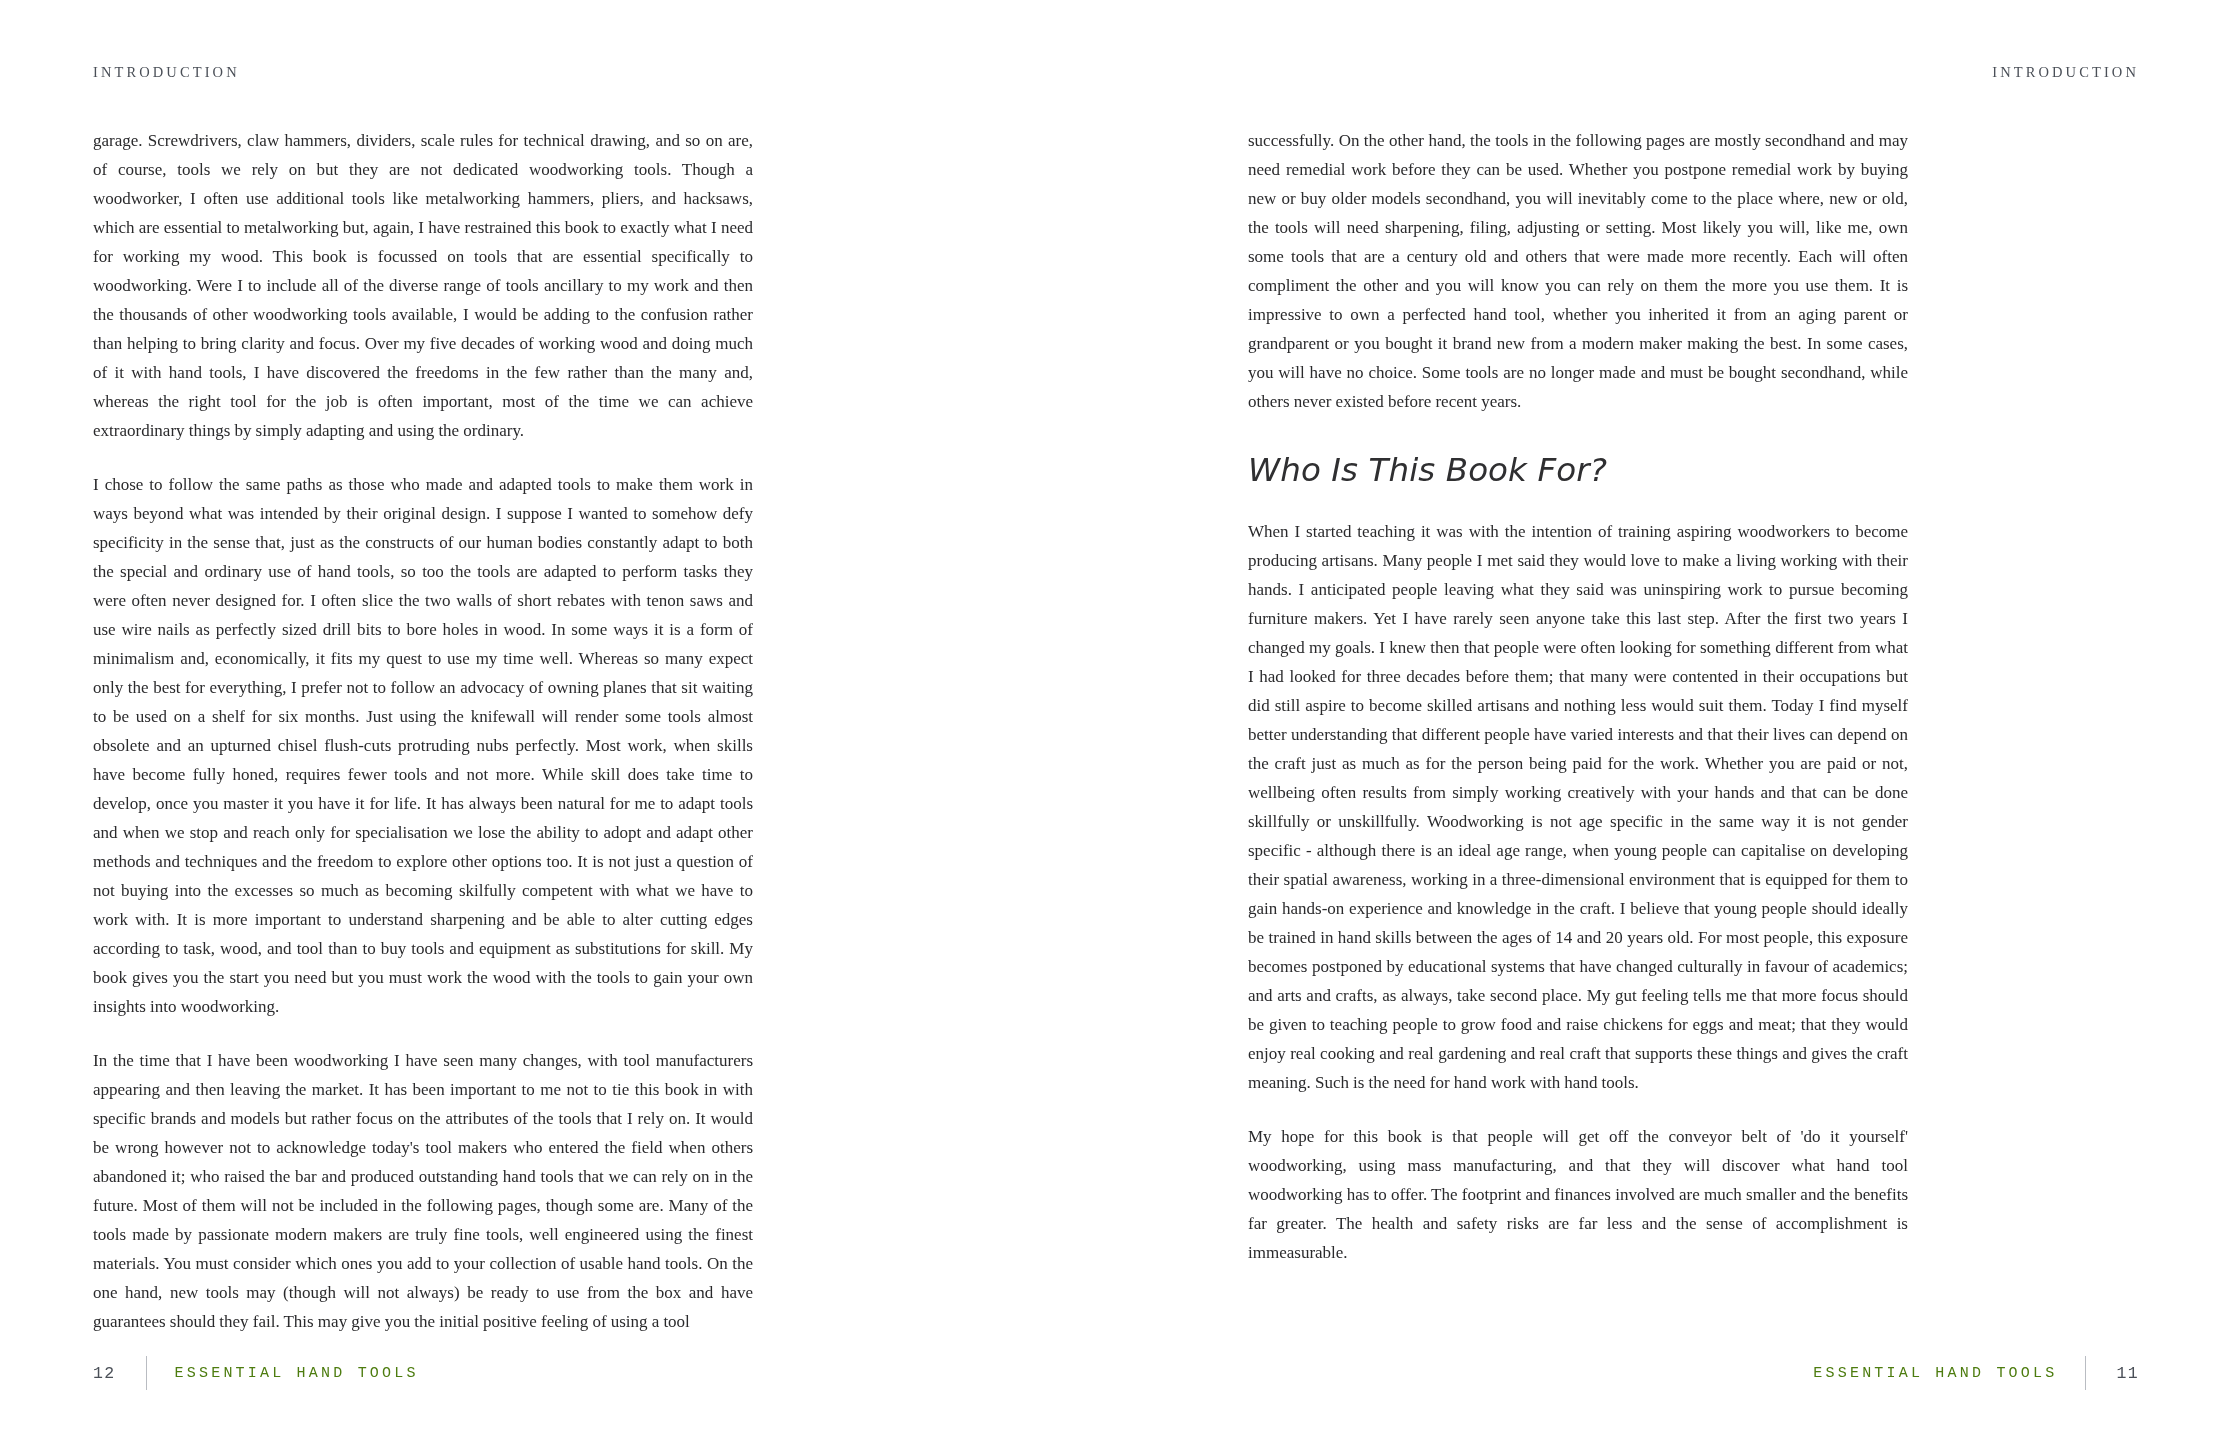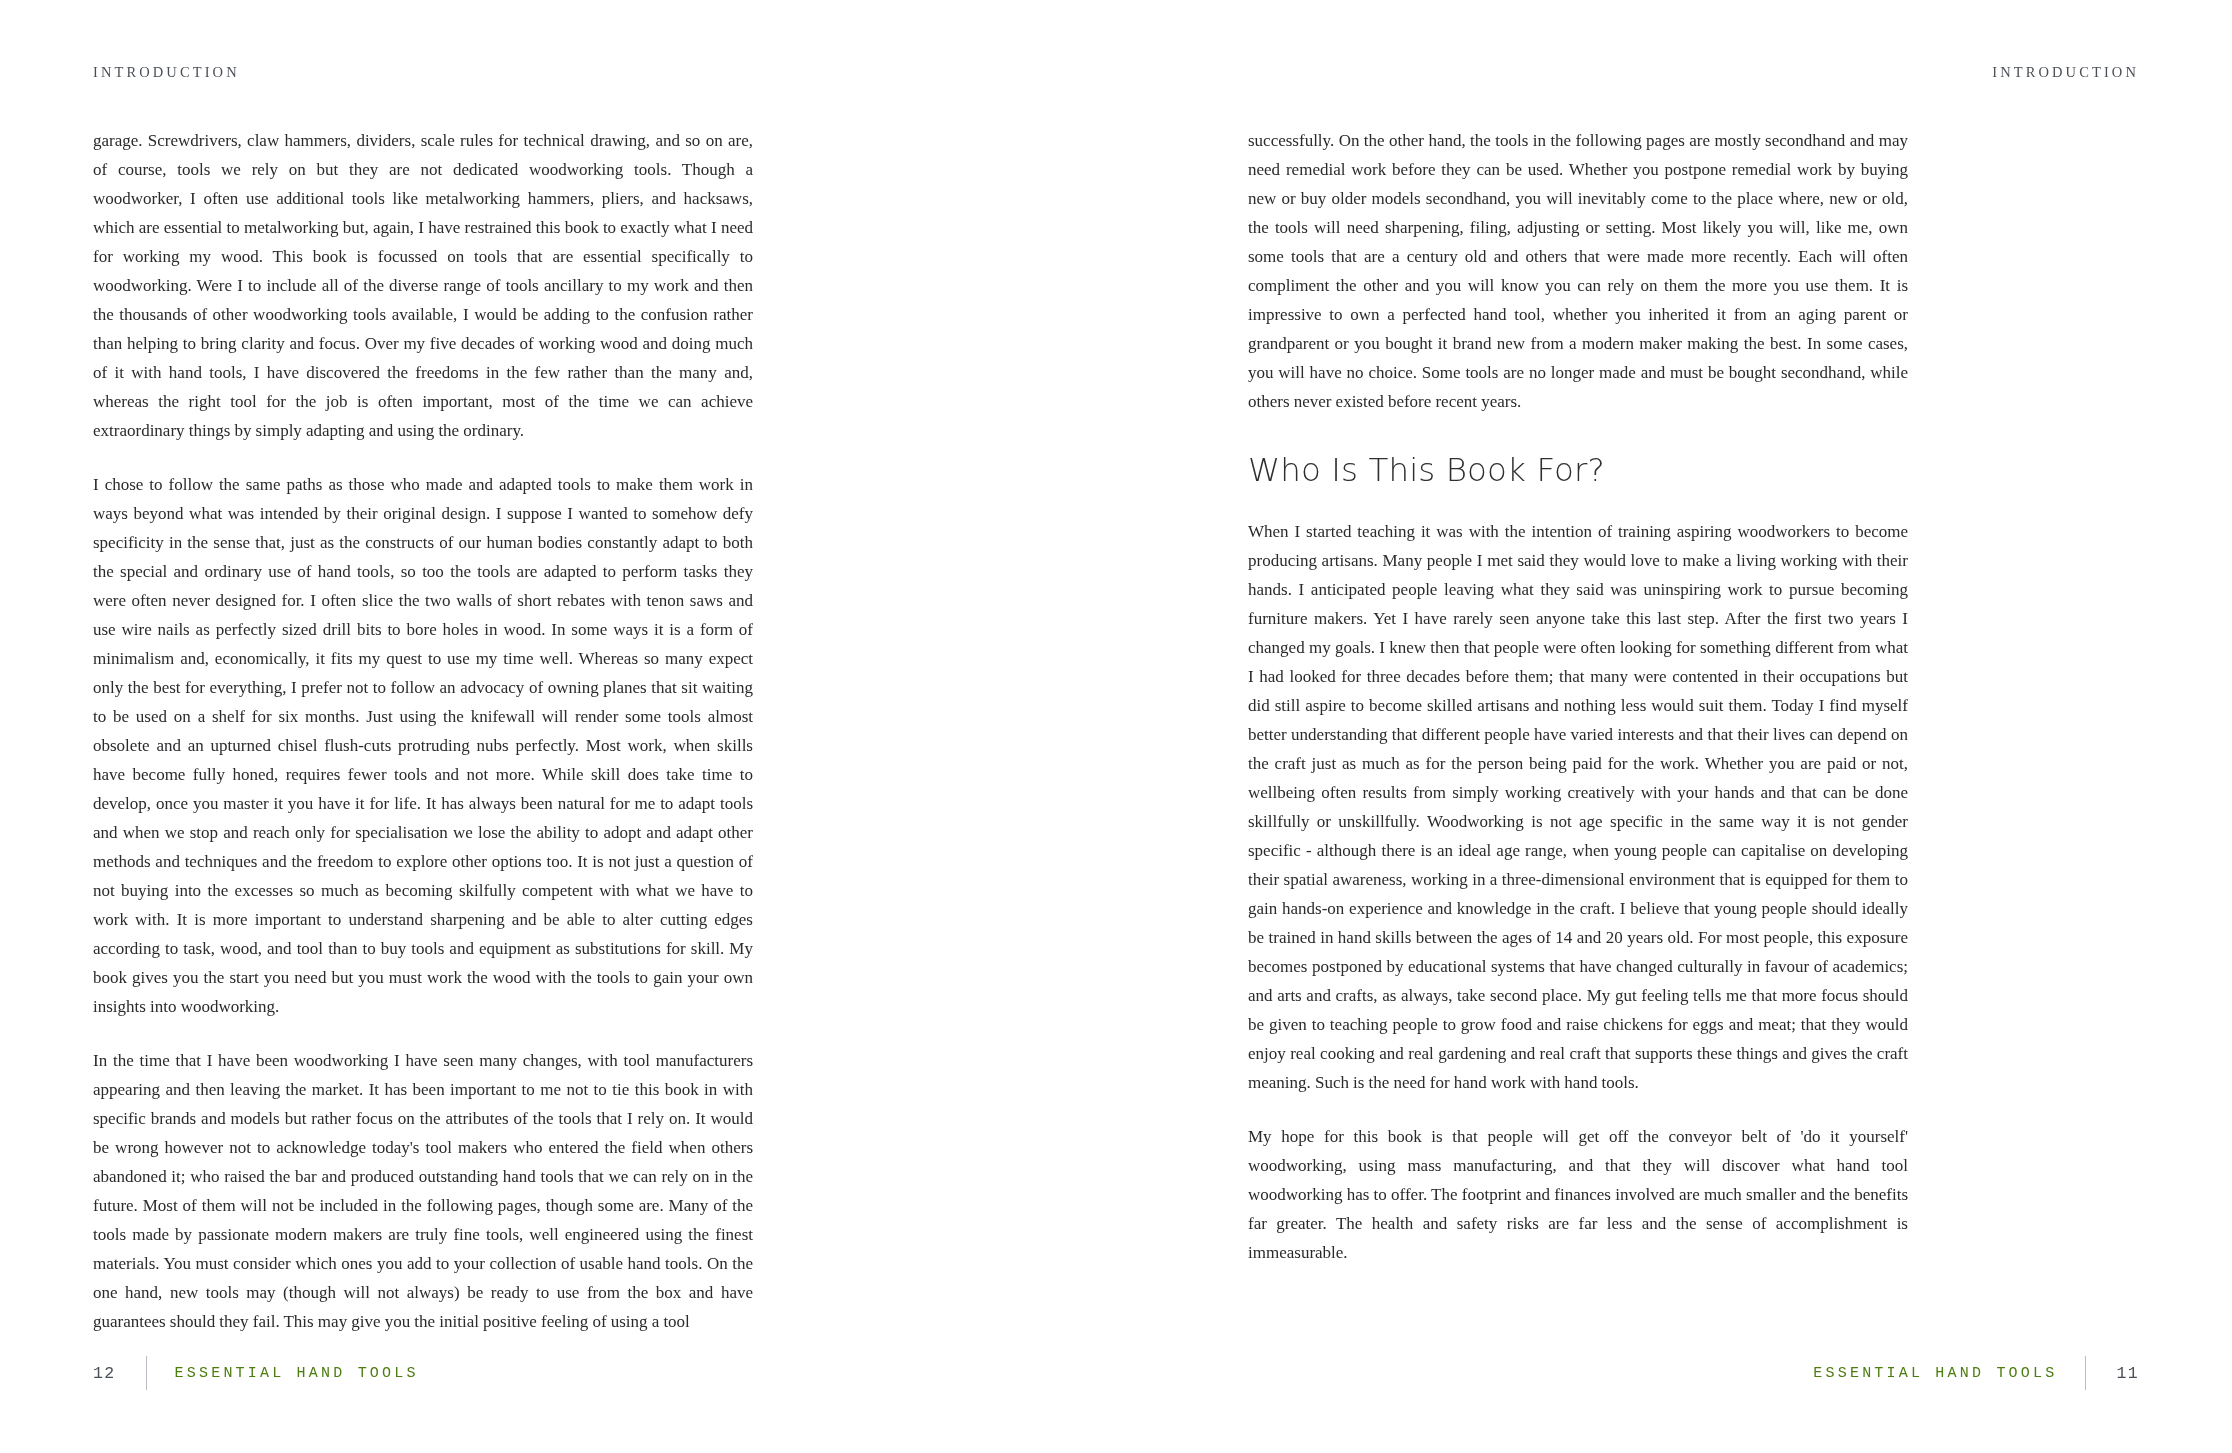--- a/index.html
+++ b/index.html
@@ -70,20 +70,21 @@
   .body-par:last-child { margin-bottom: 0; }
 
   .section-heading {
     font-family: "DejaVu Sans", "Liberation Sans", sans-serif;
     font-weight: 300;
     font-size: 32.5px;
     line-height: 40px;
     letter-spacing: 0.1px;
     color: #2f2f31;
     margin: 30px 0 27px 0;
+    font-style: italic;
   }
 
   .gap-before { margin-top: 34px; }
 
   
   .footer {
     position: absolute;
     bottom: 63px;
     display: flex;
     align-items: center;

